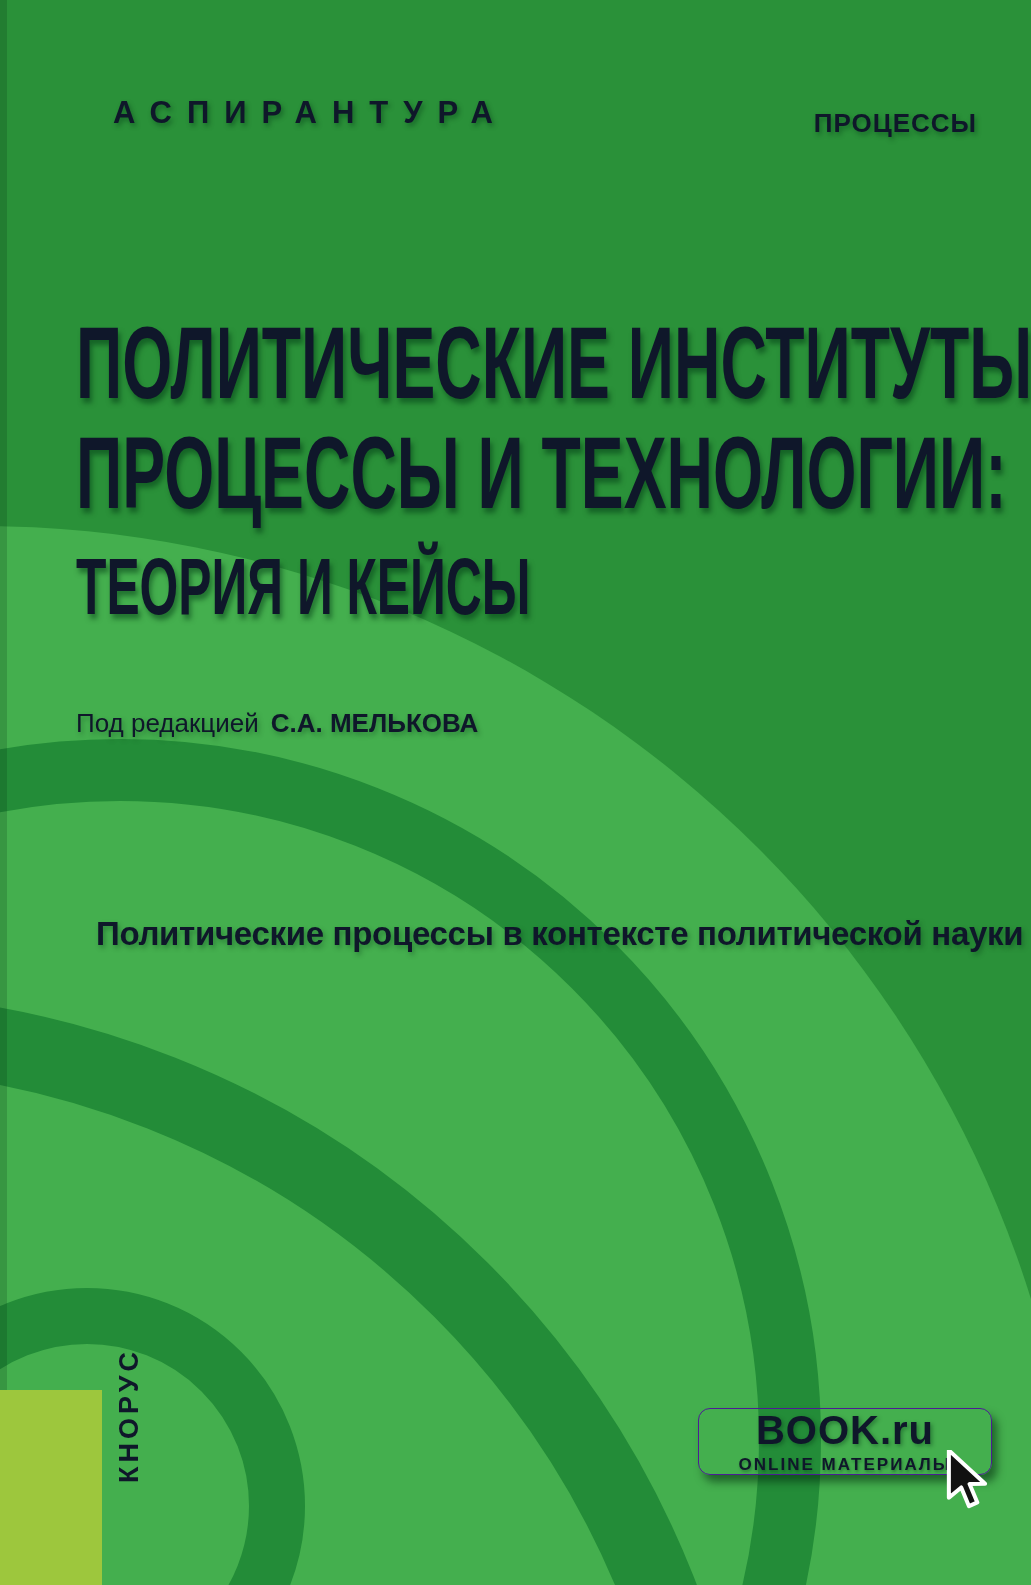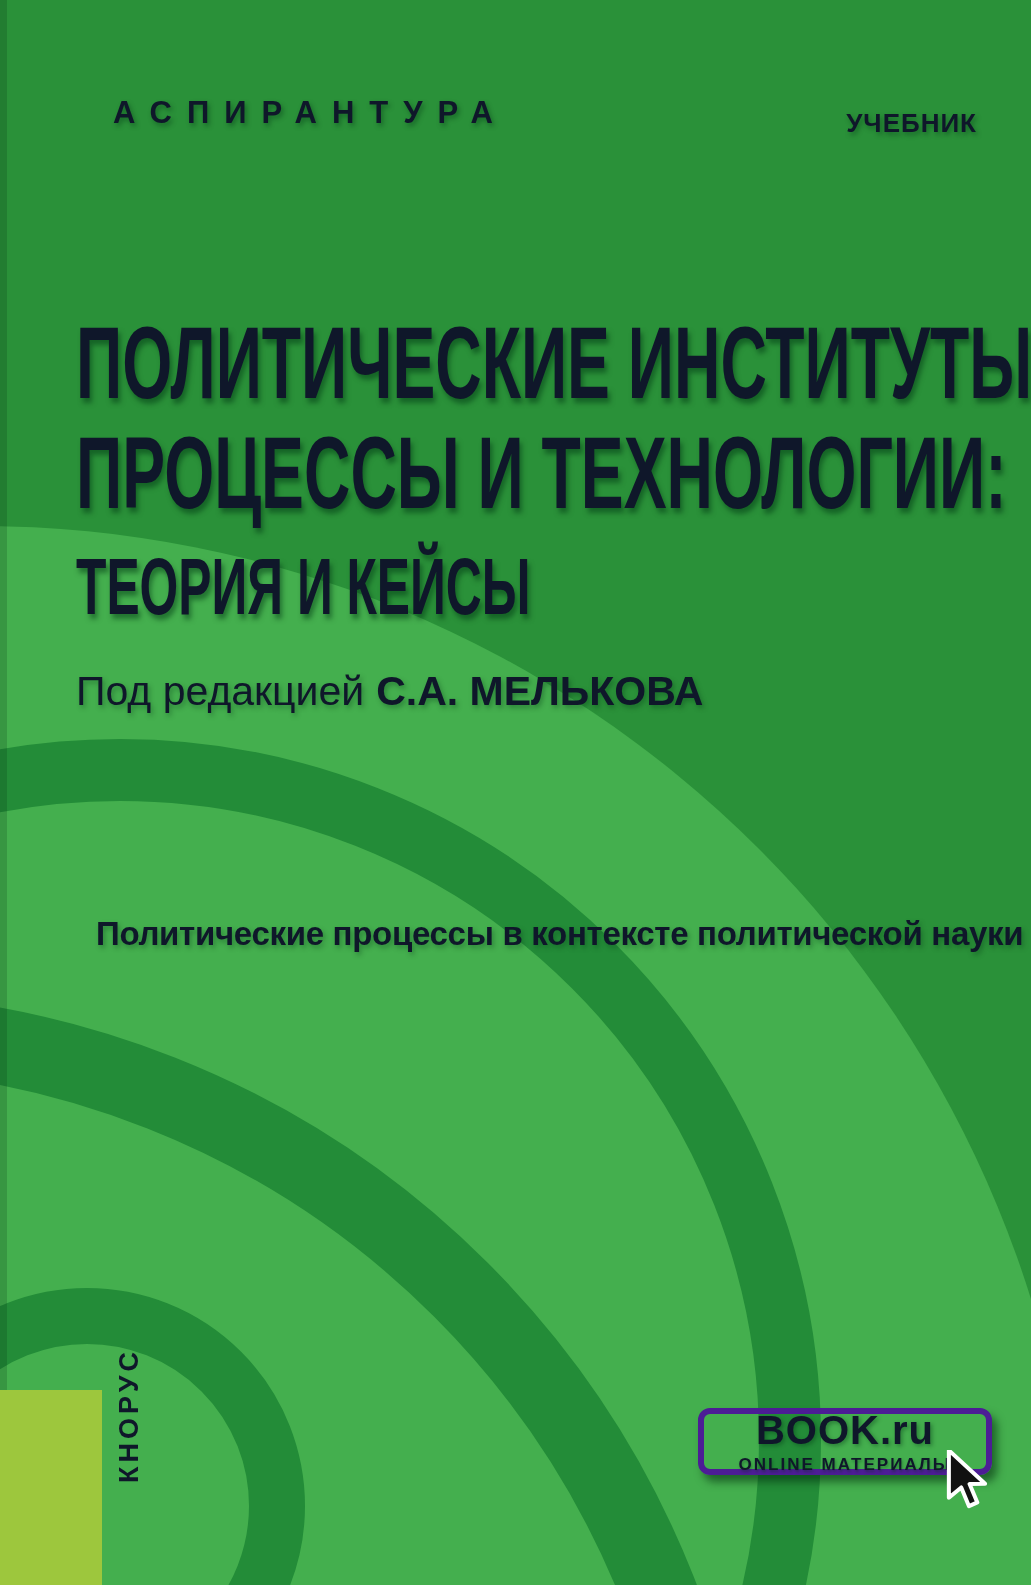--- a/index.html
+++ b/index.html
@@ -25,42 +25,42 @@
   .title-line{
     position:absolute;left:76px;
     font-weight:bold;line-height:1;white-space:nowrap;
     transform:scaleX(0.63);transform-origin:0 0;
     text-shadow:4px 5px 7px rgba(0,55,20,.5);
   }
   .t1{top:312px;font-size:102px;}
   .t2{top:422px;font-size:102px;}
   .t3{top:547px;font-size:79px;}
   .editor-line{
-    position:absolute;left:76px;top:668px;font-size:41px;white-space:nowrap;
+    position:absolute;left:76px;top:708px;font-size:26px;white-space:nowrap;
     text-shadow:2px 3px 5px rgba(0,50,20,.35);
   }
   .editor-line .prefix{margin-right:12px;}
   .editor-line .name{font-weight:bold;}
   .topic{
     position:absolute;left:76px;
     font-size:33px;font-weight:bold;letter-spacing:-0.3px;white-space:nowrap;
     text-shadow:2px 3px 5px rgba(0,50,20,.35);
   }
   .topic1{top:860px;}
   .topic2{top:915px;margin-left:20px;}
   .topic3{top:970px;}
   .corner-square{position:absolute;left:0;top:1390px;width:102px;height:195px;background:#9dc73d;}
   .publisher{
     position:absolute;left:114px;top:1483px;
     transform:rotate(-90deg);transform-origin:0 0;
     font-size:27px;font-weight:bold;letter-spacing:4px;white-space:nowrap;
   }
   .badge{
     position:absolute;left:698px;top:1408px;width:294px;height:67px;
-    box-sizing:border-box;border:6px solid #4c1d95;border-radius:12px;
+    box-sizing:border-box;border:1px solid #4c1d95;border-radius:12px;
     background:transparent;
     box-shadow:5px 7px 9px rgba(0,40,12,.55);
     display:flex;flex-direction:column;align-items:center;justify-content:center;
     cursor:pointer;
   }
   .badge-title{
     font-size:40px;font-weight:bold;line-height:1;letter-spacing:1px;
     text-shadow:2px 2px 4px rgba(0,50,20,.4);
   }
   .badge-sub{
@@ -82,21 +82,21 @@
 
     <circle cx="120" cy="1440" r="670" fill="none" stroke="#238c38" stroke-width="62"></circle>
 
     <circle cx="87" cy="1506" r="190" fill="none" stroke="#238c38" stroke-width="56"></circle>
   </svg>
 
   <div class="edge-shade"></div>
 
   <div class="series">АСПИРАНТУРА</div>
 
-  <div class="type-label">УЧЕБНИК</div>
+  <div class="type-label">ПРОЦЕССЫ</div>
 
   <div class="title-line t1">ПОЛИТИЧЕСКИЕ ИНСТИТУТЫ,</div>
   <div class="title-line t2">ПРОЦЕССЫ И ТЕХНОЛОГИИ:</div>
   <div class="title-line t3">ТЕОРИЯ И КЕЙСЫ</div>
 
   <div class="editor-line">
     <span class="prefix">Под редакцией</span><span class="name">С.А. МЕЛЬКОВА</span>
   </div>
 
   <div class="topic topic2">Политические процессы в контексте политической науки</div>

